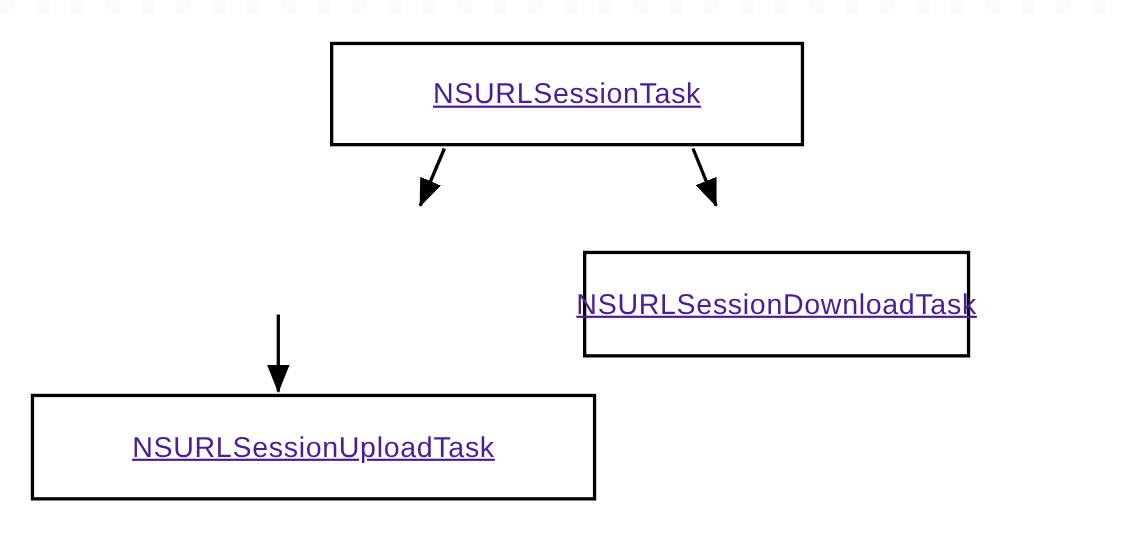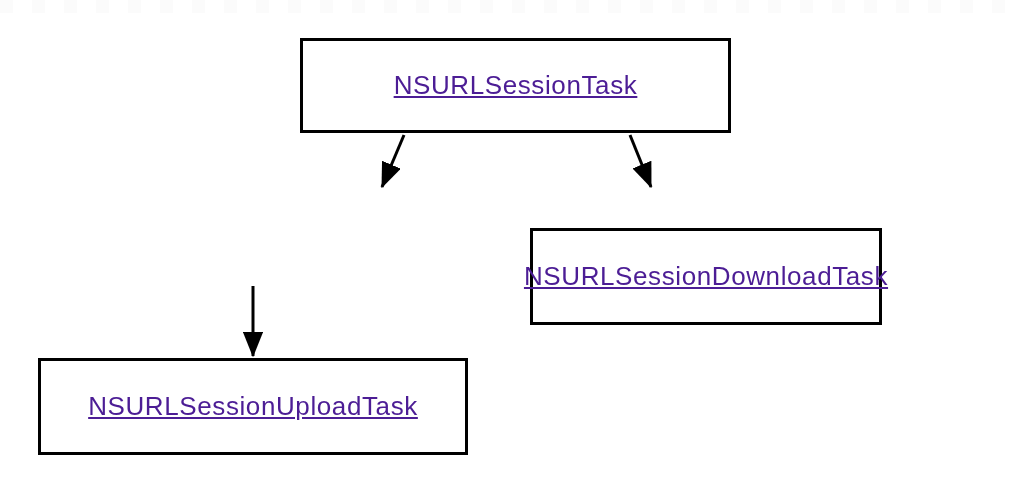--- a/index.html
+++ b/index.html
@@ -42,21 +42,21 @@
   .node-label {
     color: #4c1d95;
     font-size: 26px;
     letter-spacing: 0.6px;
     white-space: nowrap;
     text-decoration: underline;
   }
   #node-task     { left: 300px; top: 38px;  width: 431px; height: 95px; }
   #node-data     { left: 38px;  top: 188px; width: 432px; height: 97px; }
   #node-download { left: 530px; top: 188px; width: 352px; height: 97px; margin-top: 40px; }
-  #node-upload   { left: 38px;  top: 358px; width: 430px; height: 97px; }
+  #node-upload   { left: 28px;  top: 358px; width: 514px; height: 97px; }
 </style>
 </head>
 <body>
 
 <div class="canvas">
 
   <div class="checker-strip"></div>
 
   <svg class="edges-layer" width="1024" height="490" viewBox="0 0 1024 490" xmlns="http://www.w3.org/2000/svg">
     <defs>

